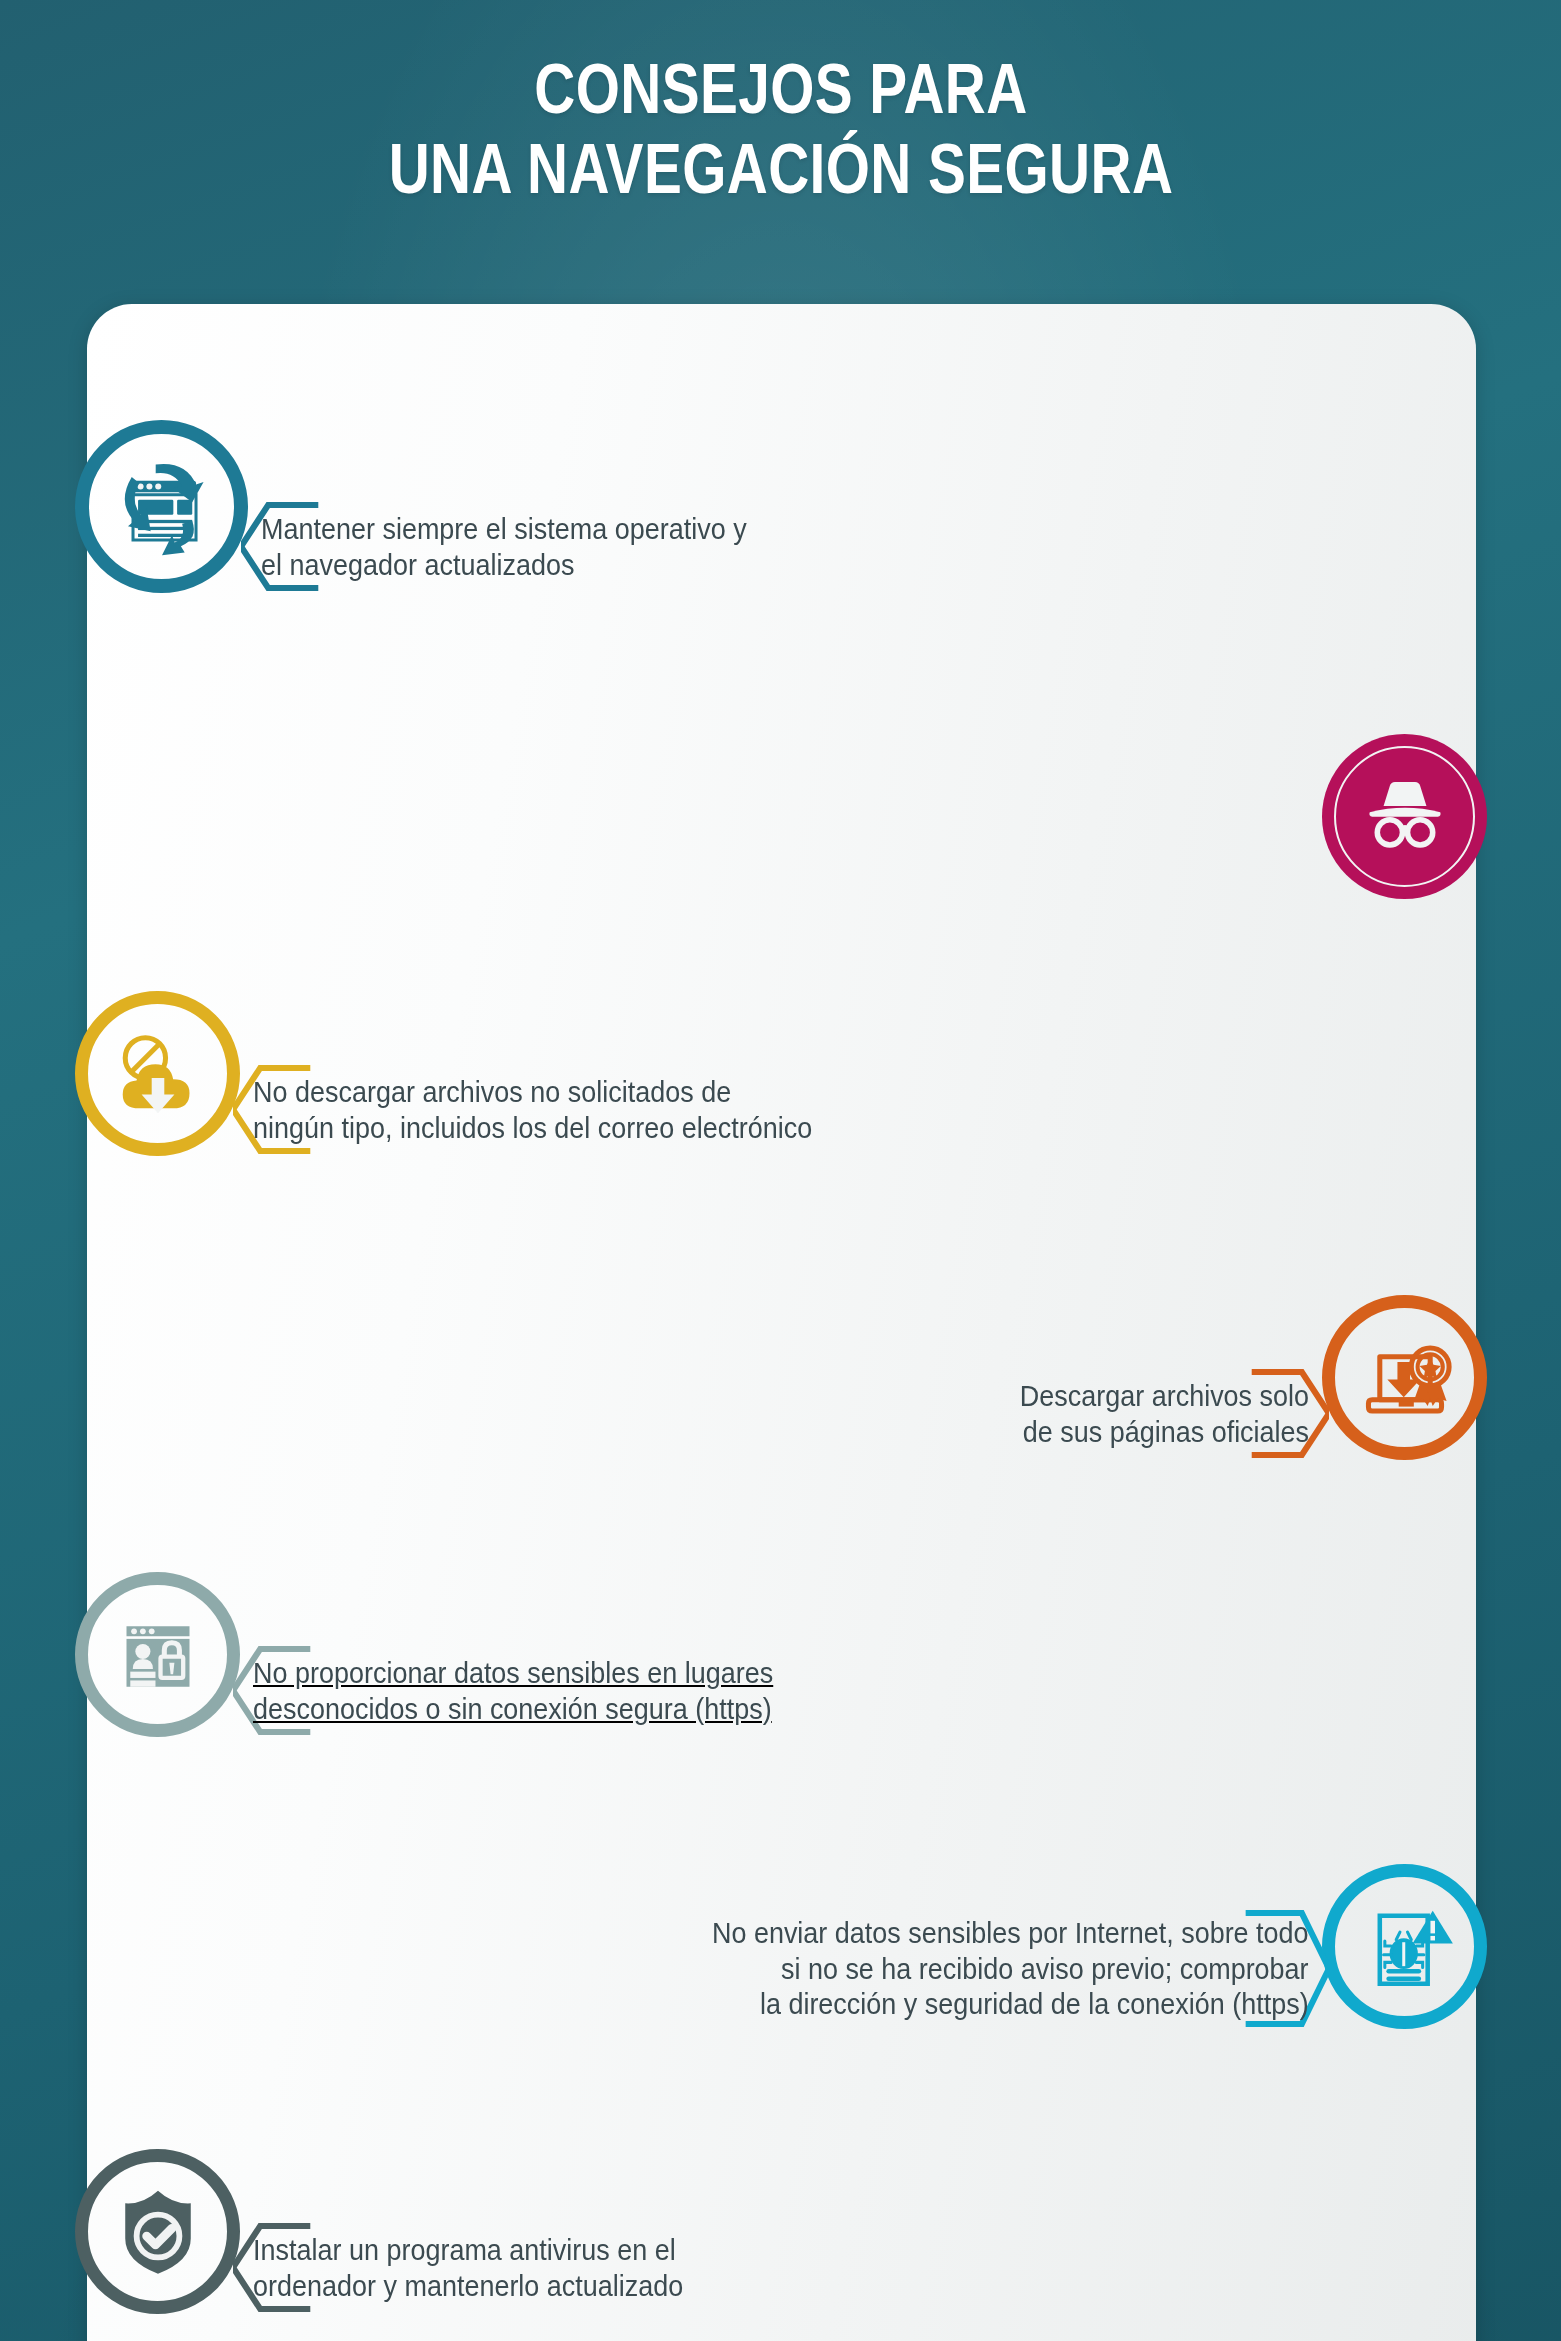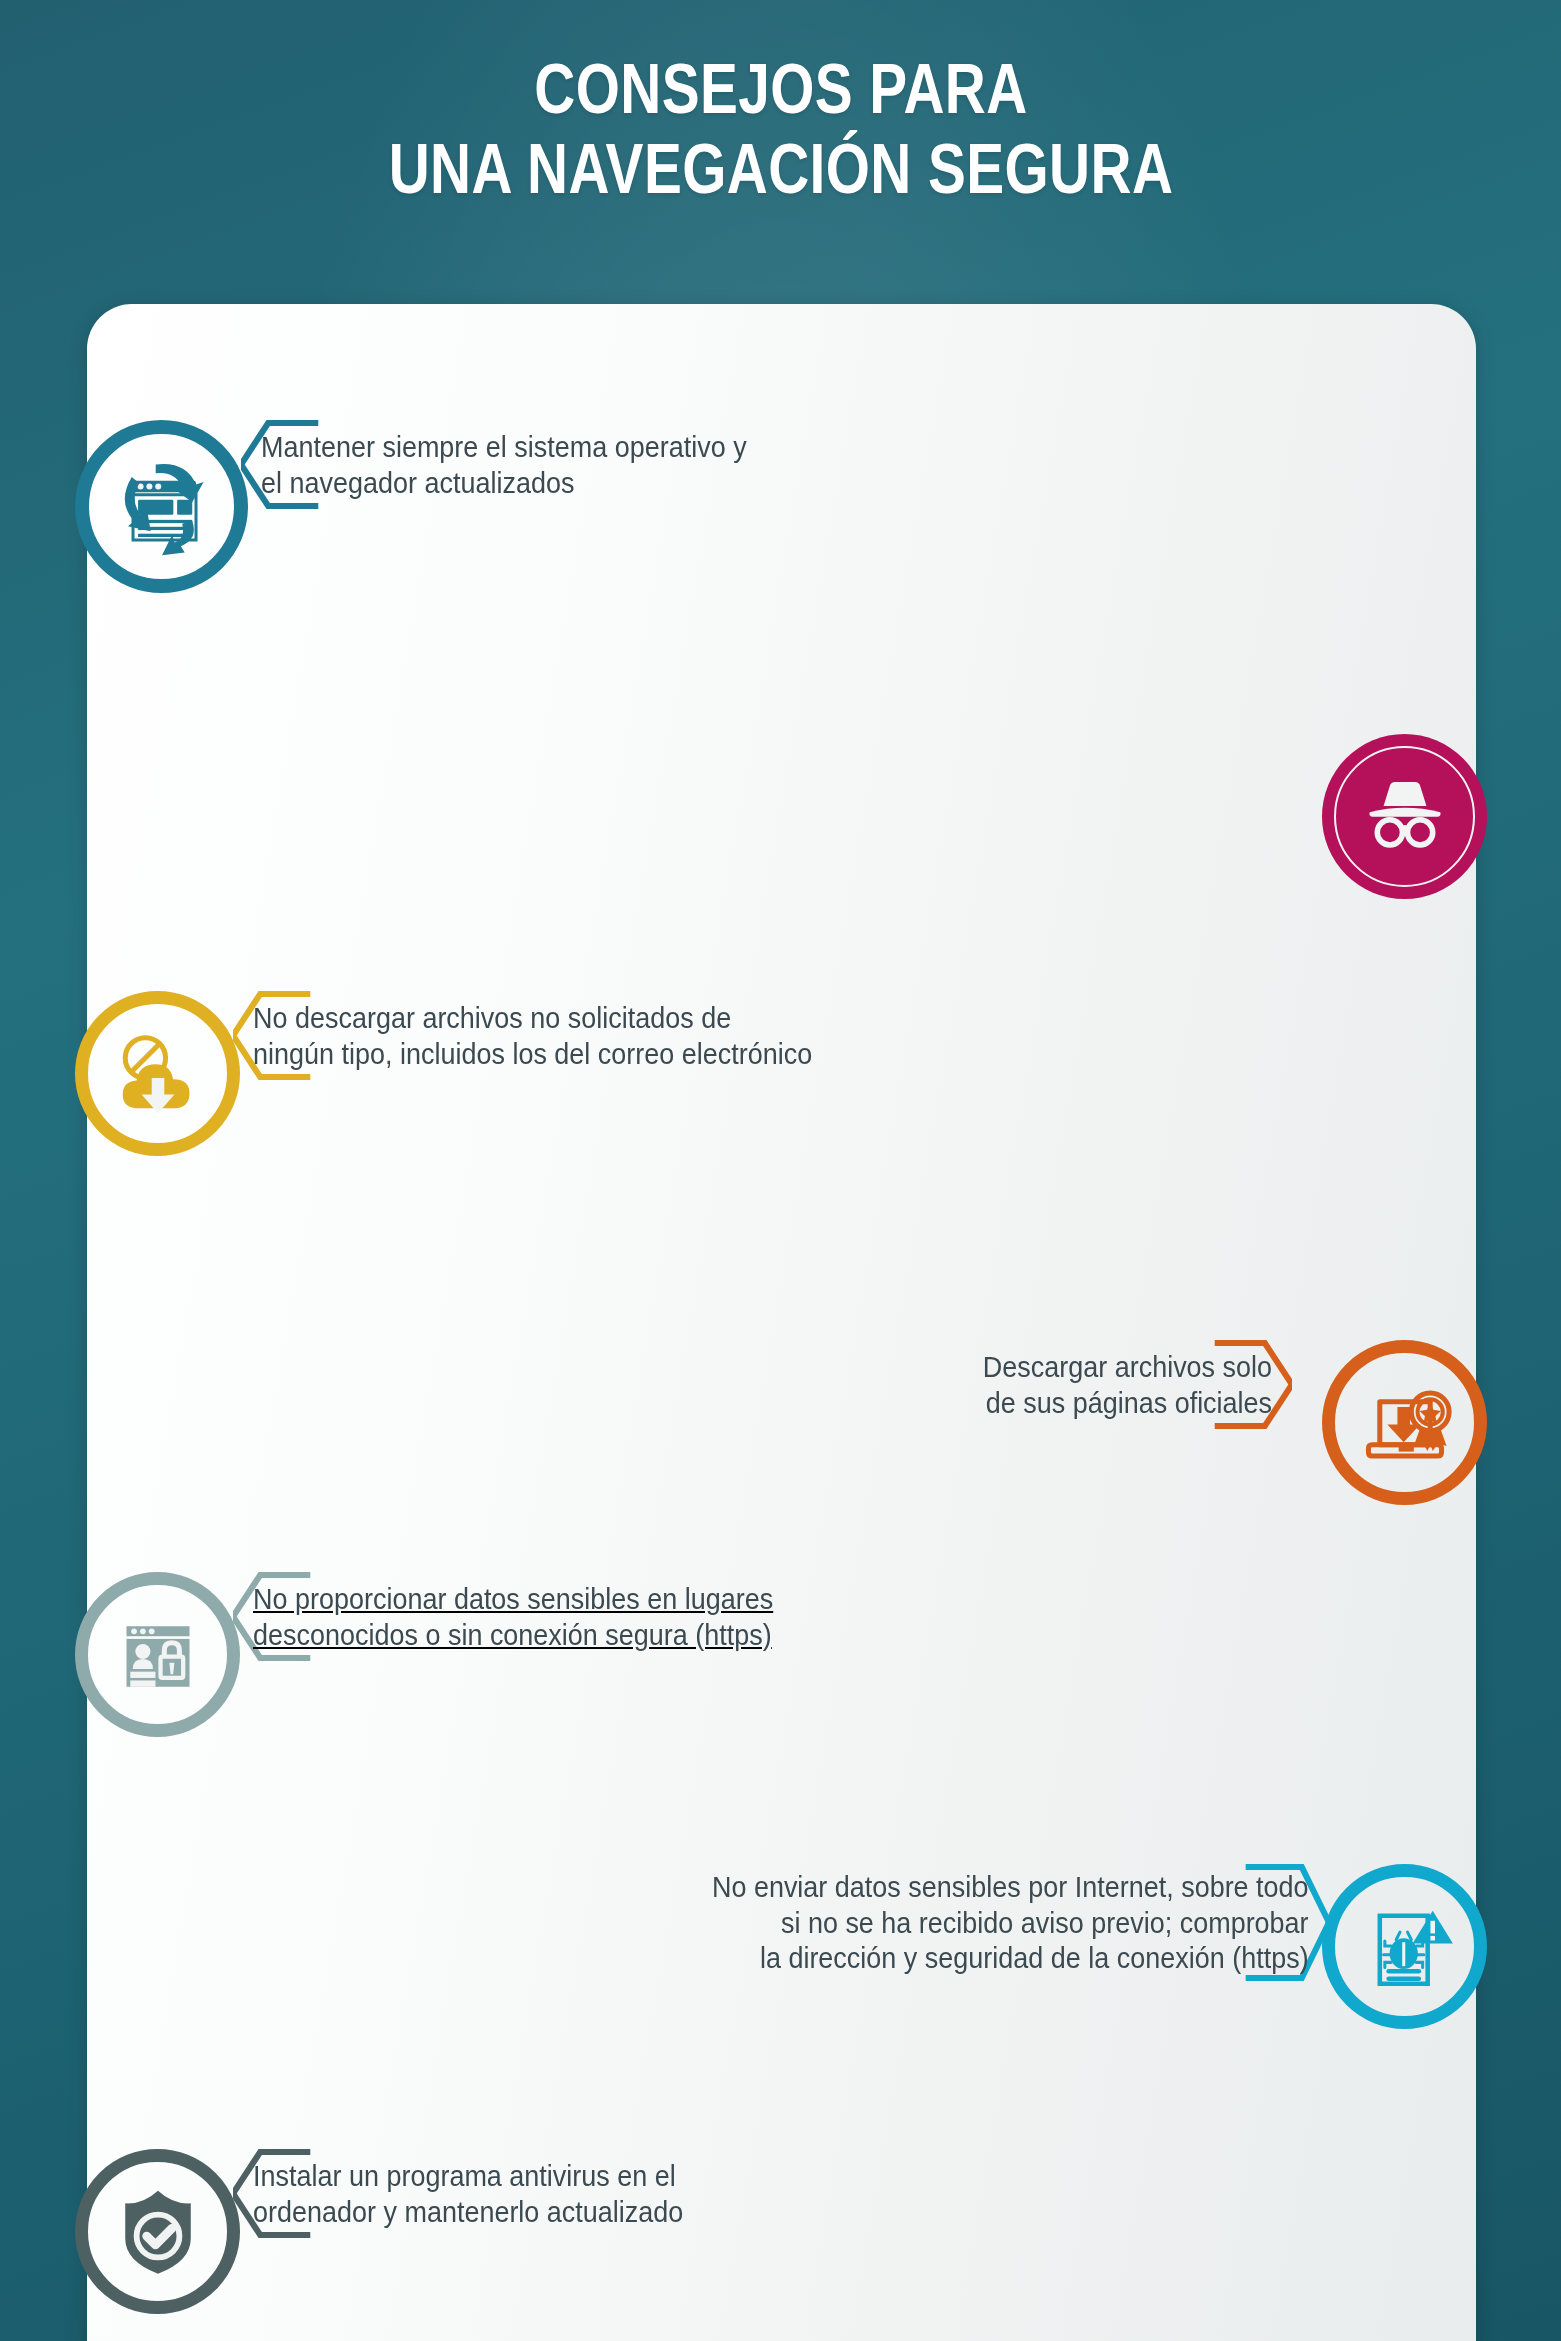--- a/index.html
+++ b/index.html
@@ -29,21 +29,21 @@
   .title .l2{display:block;}
   
   .card{
     position:absolute;left:87px;top:304px;width:1389px;height:2155px;
     border-radius:45px;
     background:
       linear-gradient(100deg,#ffffff 0%,#fbfcfc 28%,#f2f4f4 62%,#e9ecec 100%);
     box-shadow:0 4.7px 19px rgba(0,0,0,0.17);
   }
   
-  .row{position:absolute;display:flex;align-items:flex-start;}
+  .row{position:absolute;display:flex;align-items:flex-end;}
   .row.left{left:75px;}
   .row.right{right:75px;flex-direction:row-reverse;}
 
   .badge{
     position:relative;flex:0 0 auto;
     border-radius:50%;
     display:flex;align-items:center;justify-content:center;
   }
   .badge .ring{
     position:absolute;inset:0;border-radius:50%;
@@ -134,21 +134,21 @@
         </div>
         <div class="callout" style="margin-left: -6.6px; margin-right: 0px;">
           <span class="bracket"><svg width="89" height="89" viewBox="0 0 190 190">
       <path d="M0 95 L58 6.5 L165 6.5" fill="none" stroke="#dfb021" stroke-width="13" stroke-linecap="butt" stroke-linejoin="miter"></path>
       <path d="M0 95 L58 183.5 L165 183.5" fill="none" stroke="#dfb021" stroke-width="13" stroke-linecap="butt" stroke-linejoin="miter"></path>
     </svg></span>
           <div class="txt" style="margin-left: -69px; margin-right: 0px;">No descargar archivos no solicitados de
 ningún tipo, incluidos los del correo electrónico</div>
         </div>
       </div>
-      <div class="row right" style="top: 1340px; height: 165px; gap: 37px;">
+      <div class="row right" style="top: 1295px; height: 165px;">
         <div class="badge" style="width: 165px; height: 165px; background: transparent;">
           <div class="ring" style="border:13.6px solid #d6601b;"></div>
           <span><svg width="126" height="126" viewBox="0 0 100 100">
         <g fill="none" stroke="#d6601b" stroke-width="4" stroke-linejoin="round">
           <path d="M30 34 h40 v34 h-40 z" rx="2"></path>
           <path d="M24 68 h52 q3 0 3 3 v3 q0 3 -3 3 h-52 q-3 0 -3 -3 v-3 q0 -3 3 -3 z"></path>
           <line x1="45" y1="71.5" x2="57" y2="71.5"></line>
         </g>
         <path d="M44 38 h10 v14 h8 l-13 14 -13 -14 h8 z" fill="#d6601b"></path>
         <g>

